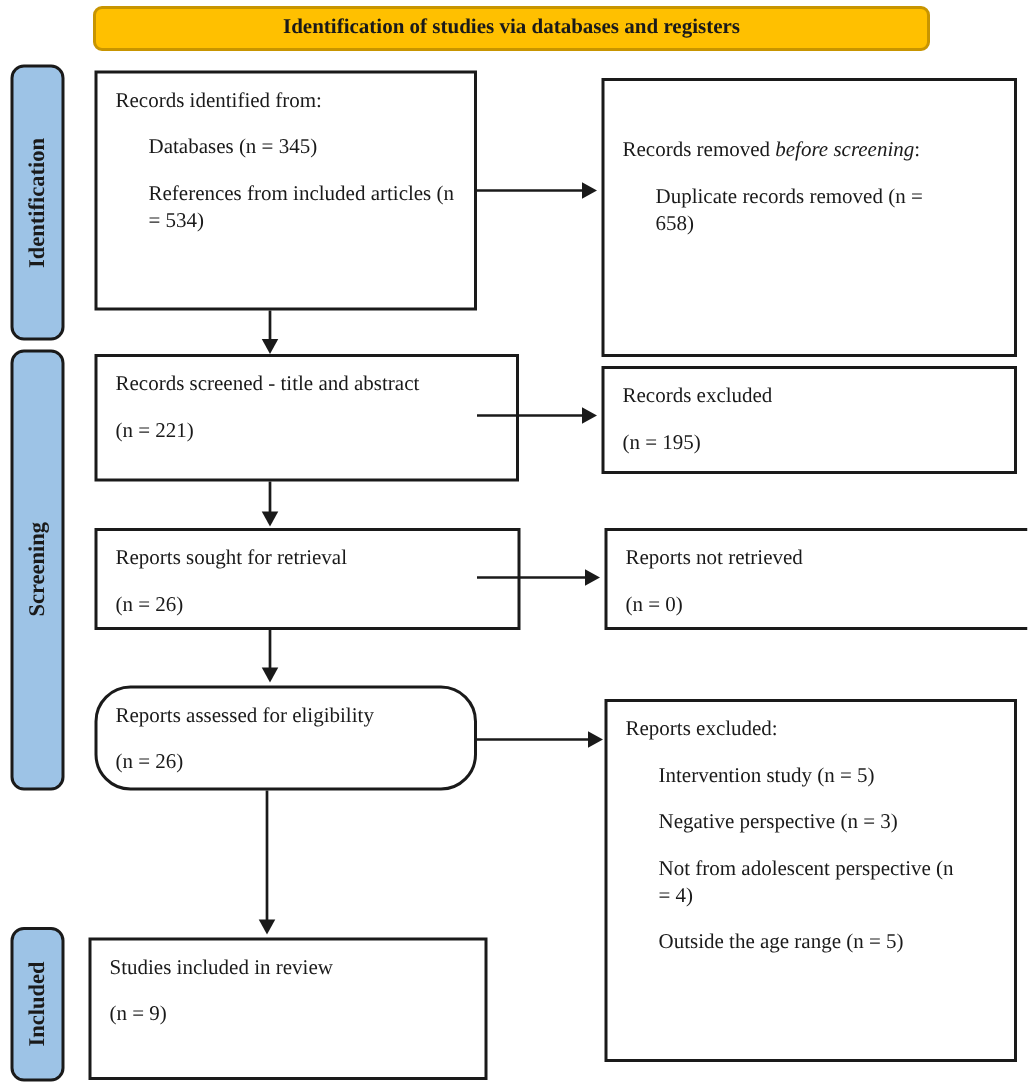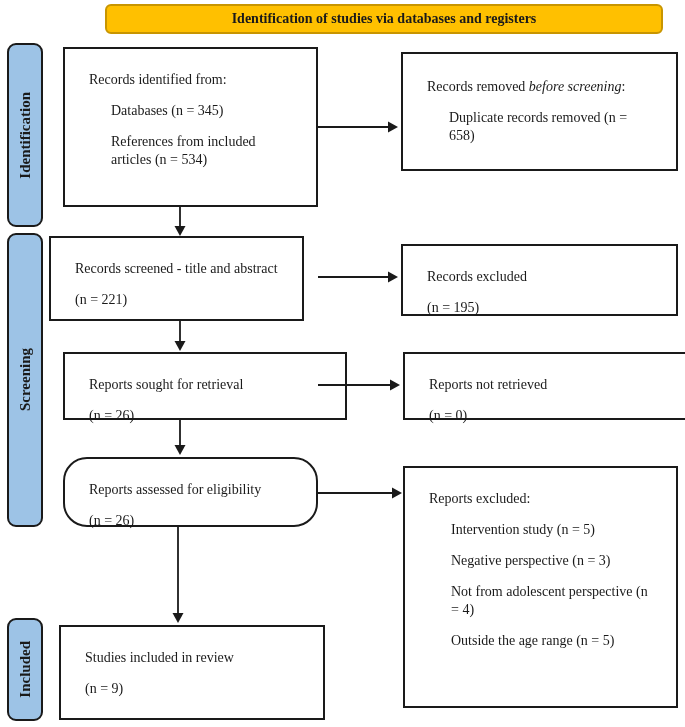--- a/index.html
+++ b/index.html
@@ -21,21 +21,21 @@
     overflow:hidden;
   }
   
   .banner{
     position:absolute;left:62px;top:4px;width:558px;height:30px;
     box-sizing:border-box;
     background:var(--banner-fill);
     border:2px solid var(--banner-border);
     border-radius:6px;
     display:flex;align-items:center;justify-content:center;
-    font-weight:bold;font-size:14px;margin-left:43px;
+    font-weight:bold;font-size:14px;
   }
   
   .stage{
     position:absolute;left:7px;width:36px;
     box-sizing:border-box;
     background:var(--stage-fill);
     border:2px solid var(--stage-border);
     border-radius:9px;
     display:flex;align-items:center;justify-content:center;
   }
@@ -50,29 +50,29 @@
   .stage.s3{top:618px;height:103px;}
   
   .fbox{
     position:absolute;
     box-sizing:border-box;
     background:#ffffff;
     border:2px solid var(--box-border);
     font-size:14px;line-height:1.28;
     padding:10px 12px;
   }
-  .fbox p{margin:12px;font-family:Liberation Serif, serif;}
+  .fbox p{margin:0;font-family:Liberation Serif, serif;}
   .fbox p + p{margin-top:13px;}
   .fbox .indent{padding-left:22px;}
   .b-identified {left:63px; top:47px; width:255px;height:160px;}
-  .b-screened   {left:49px; top:236px;width:255px;height:85px;}
+  .b-screened   {left:63px; top:236px;width:283px;height:85px;}
   .b-sought     {left:63px; top:352px;width:284px;height:68px;}
   .b-assessed   {left:63px; top:457px;width:255px;height:70px;border-radius:24px;}
   .b-included   {left:59px; top:625px;width:266px;height:95px;border-width:2.5px;}
-  .b-removed    {left:401px;top:52px; width:277px;height:119px;padding-top:12px;}
+  .b-removed    {left:401px;top:52px; width:277px;height:186px;padding-top:38px;}
   .b-rexcluded  {left:401px;top:244px;width:277px;height:72px;}
   .b-notretr    {left:403px;top:352px;width:301px;height:68px;}
   .b-repexcl    {left:403px;top:466px;width:275px;height:242px;}
   .w-narrow{max-width:206px;}
   
   svg.arrows{position:absolute;left:0;top:0;pointer-events:none;}
   svg.arrows line{stroke:var(--arrow-color);stroke-width:1.8;}
   svg.arrows polygon{fill:var(--arrow-color);}
 </style>
 </head>

